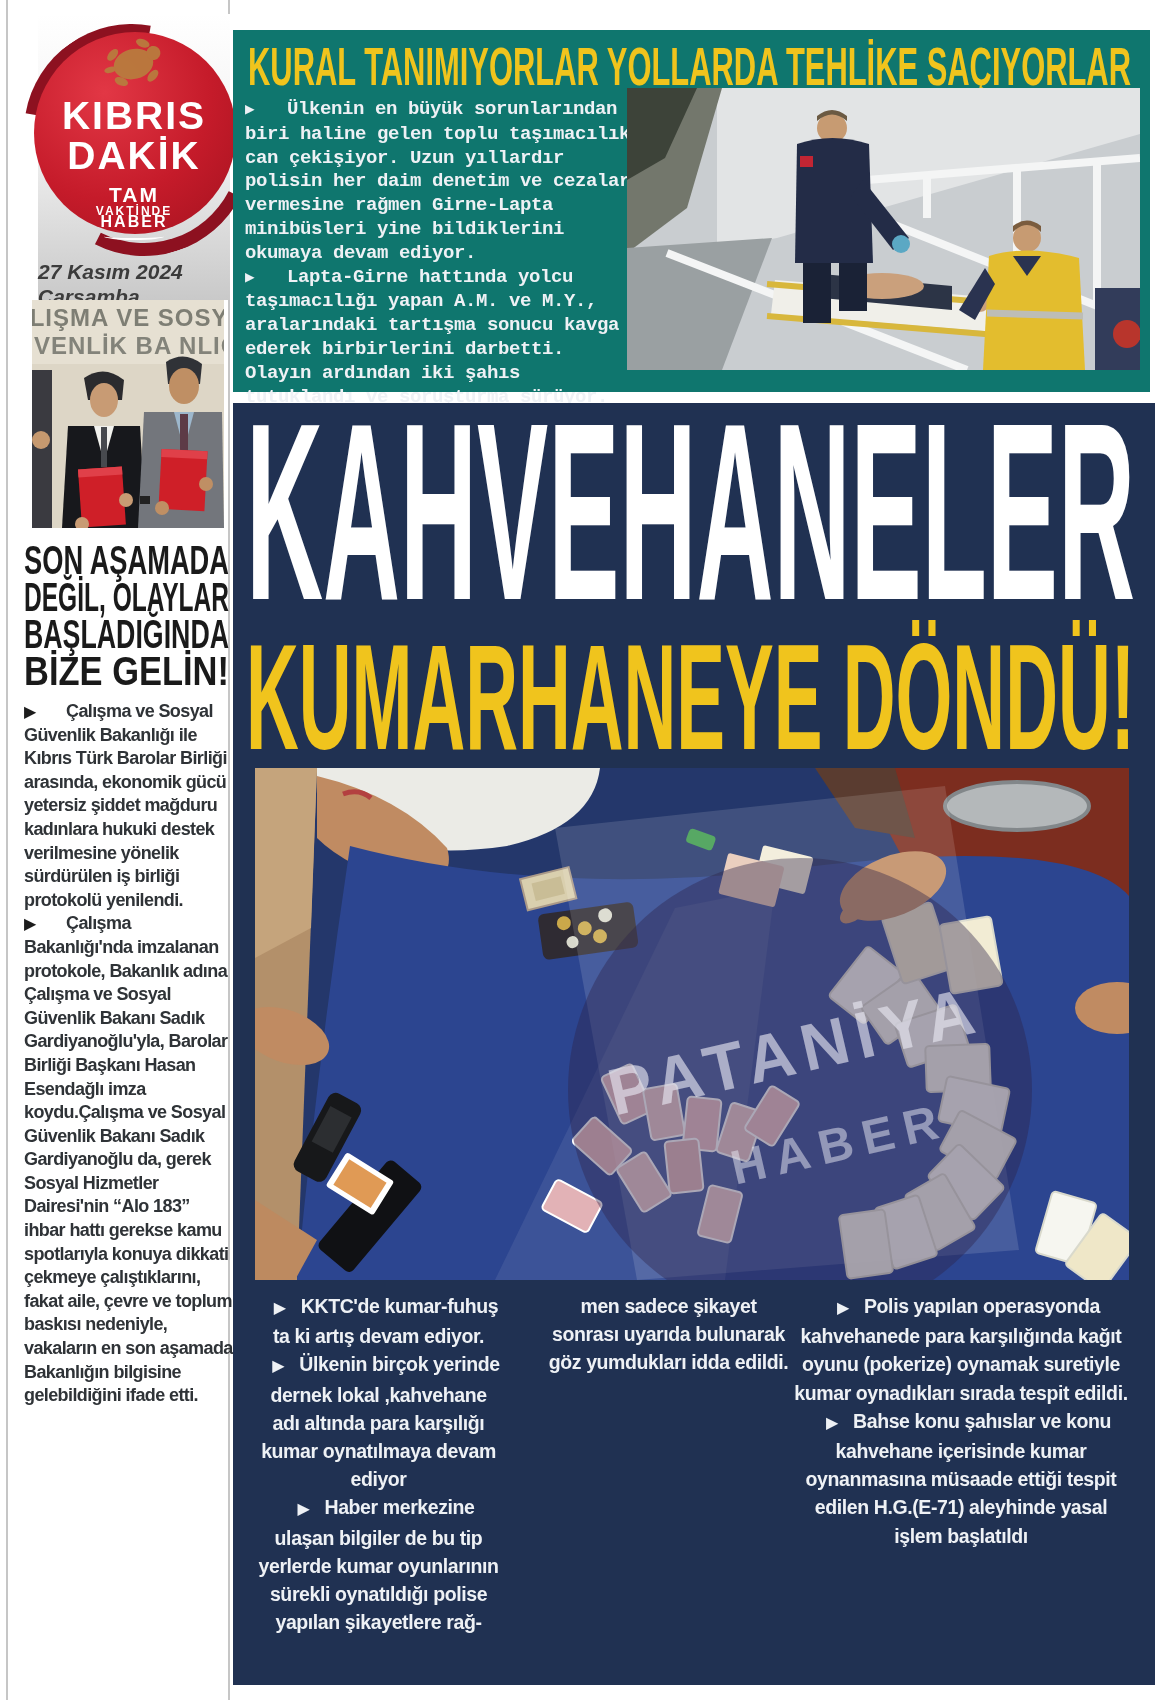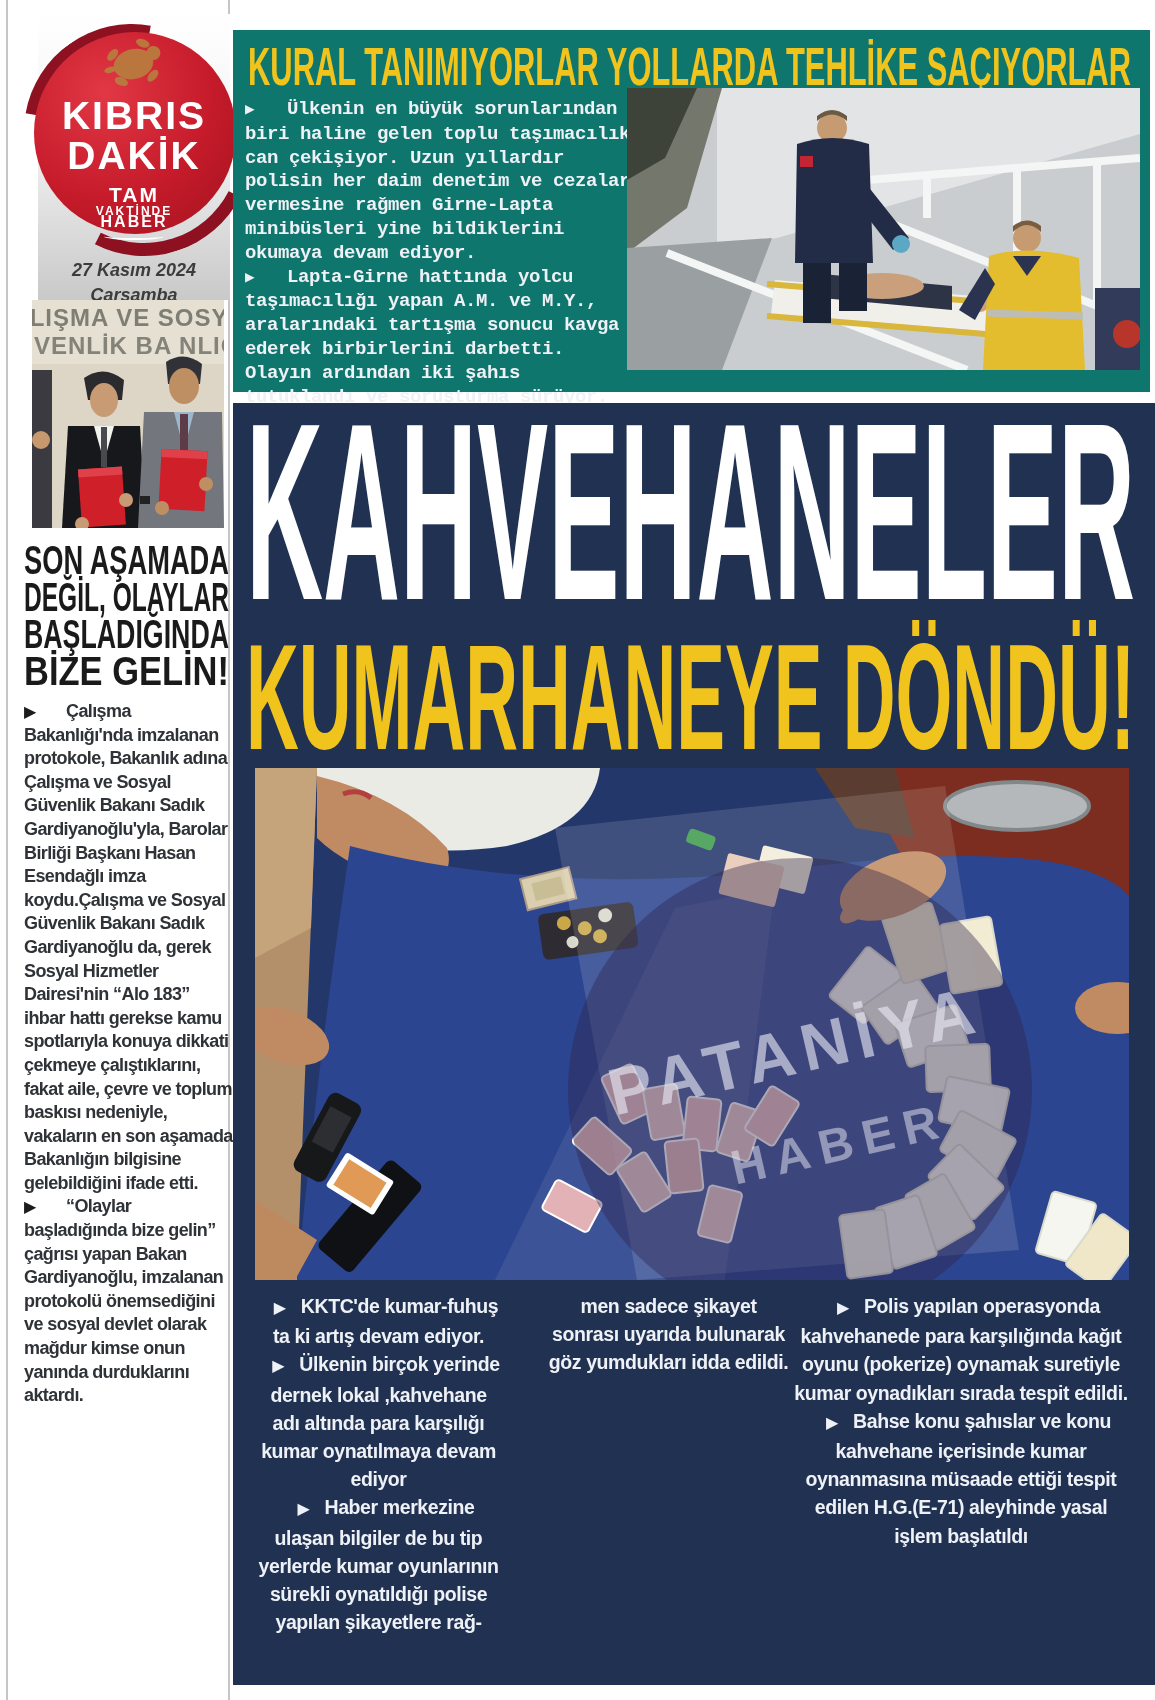--- a/index.html
+++ b/index.html
@@ -19,22 +19,22 @@
   .mast-circle { position:absolute; left:-4px; top:18px; width:202px; height:202px; border-radius:50%;
                  background:radial-gradient(circle at 35% 30%, #e23745 0%, #c51b2a 55%, #a3121f 100%); }
   .mast-t { position:absolute; width:100%; text-align:center; color:#fff; font-weight:bold; line-height:1; }
   .mt1 { top:82px; font-size:39px; letter-spacing:2px; }
   .mt2 { top:122px; font-size:39px; letter-spacing:2px; }
   .tg1 { top:170px; font-size:21px; letter-spacing:2px; }
   .tg2 { top:191px; font-size:12px; letter-spacing:2px; }
   .tg3 { top:200px; font-size:16px; letter-spacing:2px; }
   .tg-line { position:absolute; left:66px; top:219px; width:60px; height:7px;
              border-bottom:2px solid #ffffff; border-radius:50%; }
-  .mast-date { position:absolute; width:100%; text-align:center; font-weight:bold; font-style:italic;
-               color:#3c3c3c; line-height:1; font-size:18px; }
+  .mast-date { position:absolute; width:100%; text-align:left; font-weight:bold; font-style:italic;
+               color:#3c3c3c; line-height:1; font-size:21px; }
   .md1 { top:247px; } .md2 { top:272px; }
   .turtle { position:absolute; left:58px; top:24px; }
 
   
   .photo { position:absolute; display:block; }
 
   
   .kicker { position:absolute; left:16px; top:543px; width:210px; }
   .kicker svg { display:block; overflow:visible; margin-bottom:0; }
   .left-body { position:absolute; left:16px; top:700px; width:211px;
@@ -144,22 +144,22 @@
         </svg>
       <svg width="210" height="37" viewBox="0 0 210 37">
           <text x="0" y="31" font-size="41" fill="#1a1a1a" textLength="205" lengthAdjust="spacingAndGlyphs">BAŞLADIĞINDA</text>
         </svg>
       <svg width="210" height="37" viewBox="0 0 210 37">
           <text x="0" y="31" font-size="41" fill="#1a1a1a" textLength="205" lengthAdjust="spacingAndGlyphs">BİZE GELİN!</text>
         </svg>
     </div>
 
     <div class="left-body">
+      <p><span class="bl bl-dark">▶</span><span>Çalışma ve Sosyal Güvenlik Bakanlığı ile Kıbrıs Türk Barolar Birliği arasında, ekonomik gücü yetersiz şiddet mağduru kadınlara hukuki destek verilmesine yönelik sürdürülen iş birliği protokolü yenilendi.</span></p>
       <p><span class="bl bl-dark">▶</span><span>Çalışma Bakanlığı'nda imzalanan protokole, Bakanlık adına Çalışma ve Sosyal Güvenlik Bakanı Sadık Gardiyanoğlu'yla, Barolar Birliği Başkanı Hasan Esendağlı imza koydu.Çalışma ve Sosyal Güvenlik Bakanı Sadık Gardiyanoğlu da, gerek Sosyal Hizmetler Dairesi'nin “Alo 183” ihbar hattı gerekse kamu spotlarıyla konuya dikkati çekmeye çalıştıklarını, fakat aile, çevre ve toplum baskısı nedeniyle, vakaların en son aşamada Bakanlığın bilgisine gelebildiğini ifade etti.</span></p>
-      <p><span class="bl bl-dark">▶</span><span>“Olaylar başladığında bize gelin” çağrısı yapan Bakan Gardiyanoğlu, imzalanan protokolü önemsediğini ve sosyal devlet olarak mağdur kimse onun yanında durduklarını aktardı.</span></p>
     </div>
   </div>
 
   <div class="panel-top">
     <svg class="top-headline" width="893" height="58" viewBox="0 0 893 58">
       <text x="3" y="47" font-size="54" fill="#f0c41d" textLength="883" lengthAdjust="spacingAndGlyphs">KURAL TANIMIYORLAR YOLLARDA TEHLİKE SAÇIYORLAR</text>
     </svg>
     <div class="top-text">
       <p><span class="bl">▶</span><span>Ülkenin en büyük sorunlarından biri haline gelen toplu taşımacılık  can çekişiyor. Uzun yıllardır  polisin her daim denetim ve cezalar vermesine rağmen Girne-Lapta minibüsleri yine bildiklerini okumaya devam ediyor.</span></p>
       <p><span class="bl">▶</span><span>Lapta-Girne hattında yolcu taşımacılığı yapan A.M. ve M.Y., aralarındaki tartışma sonucu kavga ederek birbirlerini darbetti. Olayın ardından iki şahıs tutuklandı ve soruşturma sürüyor.</span></p>

